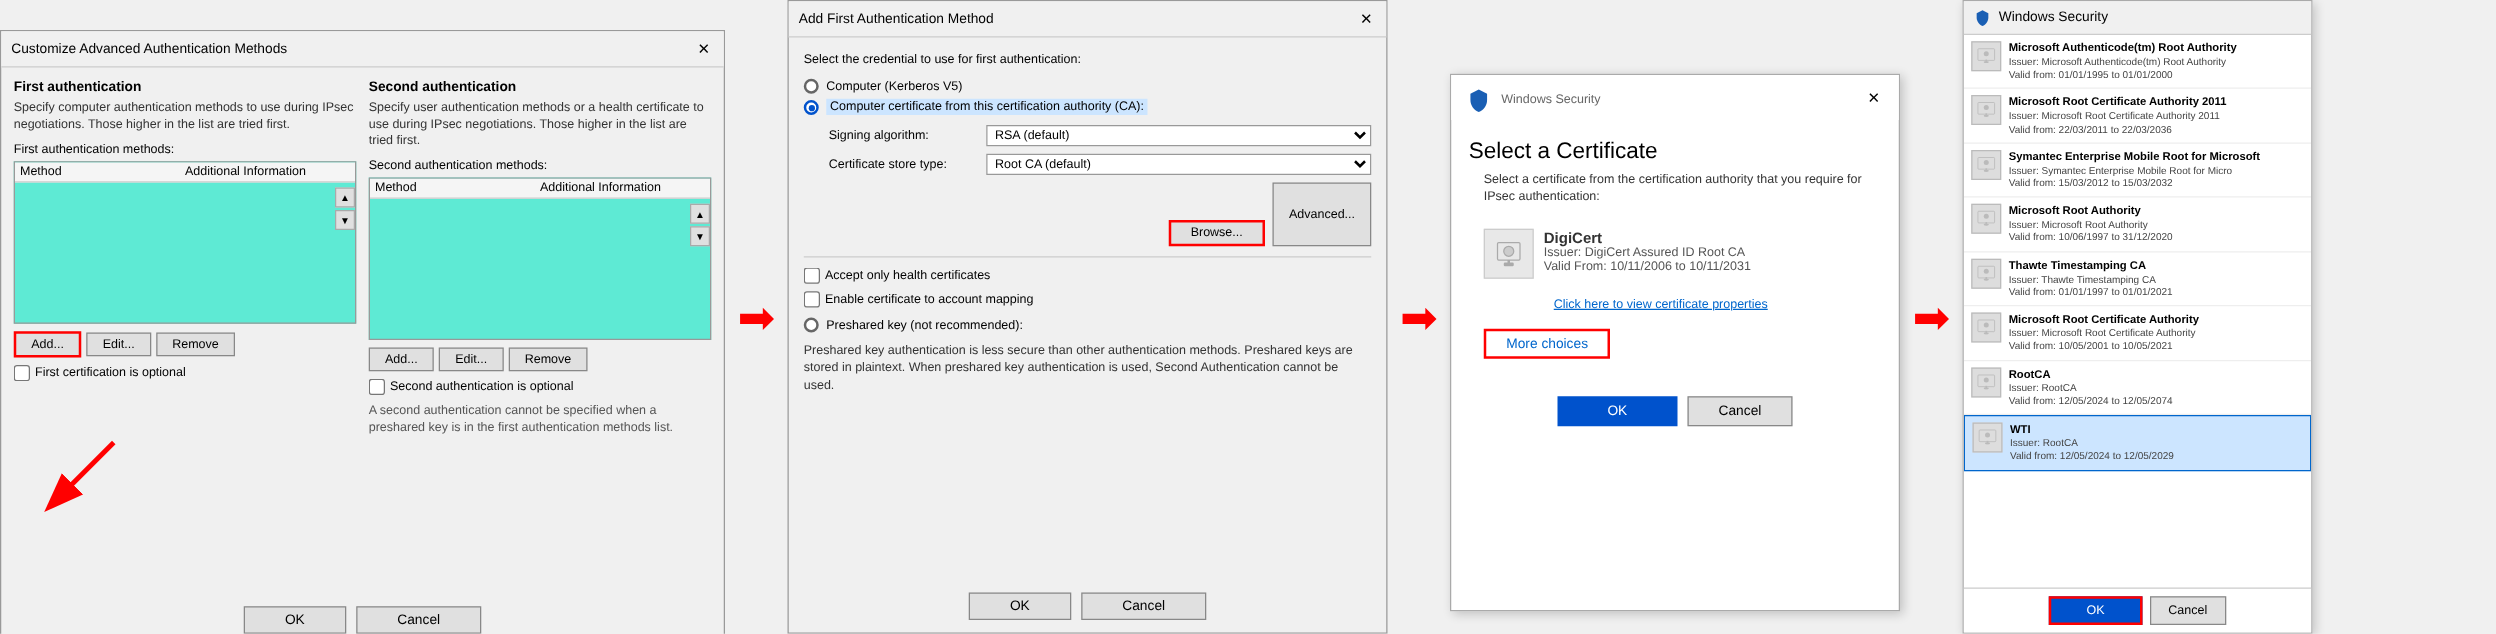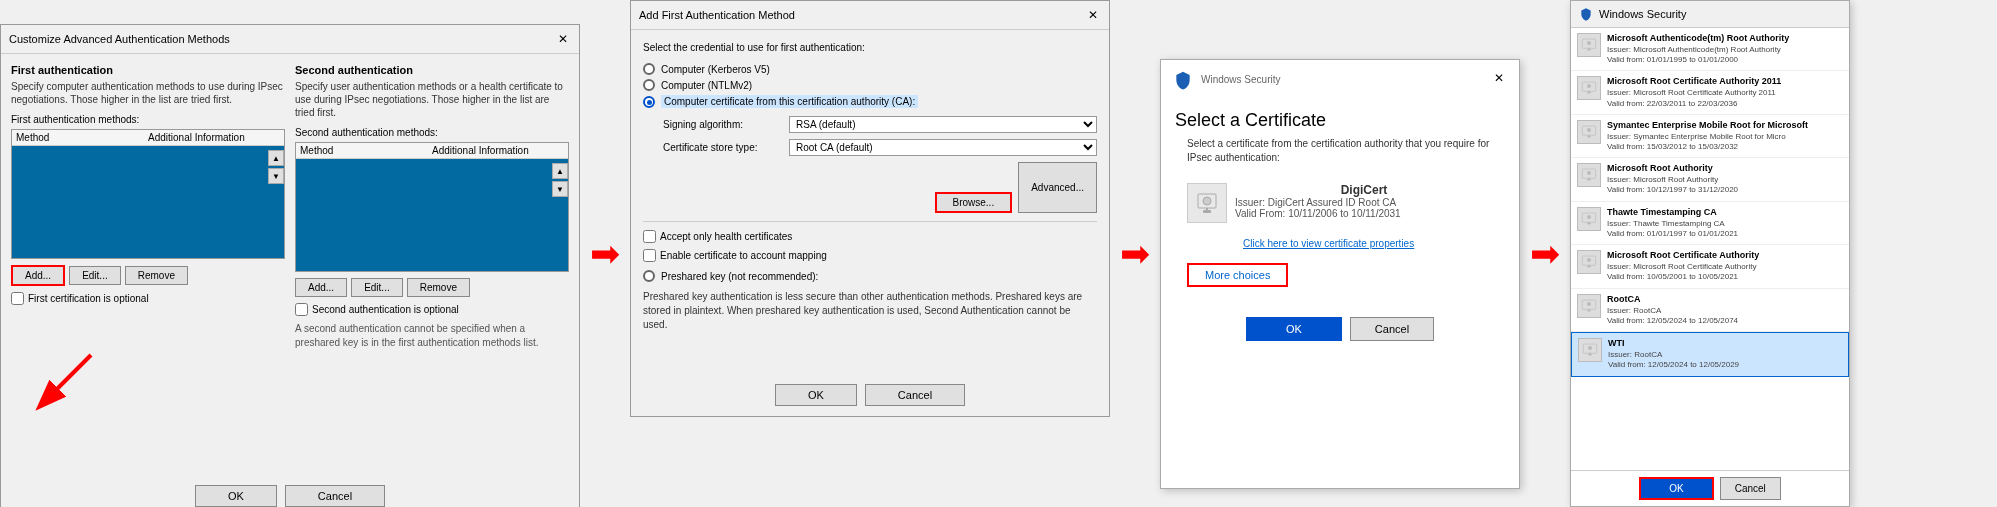--- a/index.html
+++ b/index.html
@@ -79,21 +79,21 @@
       line-height: 1.3;
     }
 
     .methods-label {
       font-size: 10px;
       margin-bottom: 4px;
     }
 
     .methods-table {
       border: 1px solid #999;
-      background: #0369a1;
+      background: #5eead4;
       width: 100%;
       height: 130px;
       position: relative;
     }
 
     .table-header {
       display: flex;
       background: #f5f5f5;
       border-bottom: 1px solid #ccc;
       padding: 2px 4px;
@@ -158,21 +158,21 @@
       padding: 4px 32px;
       background: #e0e0e0;
       border: 1px solid #888;
       font-size: 11px;
       cursor: pointer;
     }
 
     
     .panel2 {
       width: 480px;
-      height: 417px;
+      height: 507px;
     }
 
     .panel2-content {
       padding: 12px;
     }
 
     .radio-group {
       margin-bottom: 8px;
     }
 
@@ -295,21 +295,20 @@
     }
 
     .cert-info {
       flex: 1;
     }
 
     .cert-name {
       font-size: 12px;
       font-weight: bold;
       color: #333;
-      text-align: center;
     }
 
     .cert-issuer {
       font-size: 10px;
       color: #555;
     }
 
     .cert-validity {
       font-size: 10px;
       color: #555;
@@ -588,24 +587,20 @@
     <span class="title-text">Add First Authentication Method</span>
     <button class="close-btn">✕</button>
   </div>
   <div class="panel2-content">
     <div style="font-size:10px;margin-bottom:10px;">Select the credential to use for first authentication:</div>
 
     <div class="radio-group">
       <div class="radio-row">
         <span class="radio-normal"></span>
         <span>Computer (Kerberos V5)</span>
-      </div>
-      <div class="radio-row">
-        <span class="radio-normal"></span>
-        <span>Computer (NTLMv2)</span>
       </div>
       <div class="radio-row">
         <span class="radio-selected"></span>
         <span style="background:#cce5ff;padding:1px 3px;">Computer certificate from this certification authority (CA):</span>
       </div>
     </div>
 
     <div class="form-row">
       <span class="form-label">Signing algorithm:</span>
       <select class="form-select"><option>RSA (default)</option></select>
@@ -764,21 +759,21 @@
         <svg viewBox="0 0 24 24" width="16" height="16">
           <rect x="2" y="3" width="20" height="14" rx="1" fill="#ddd" stroke="#bbb" stroke-width="1"></rect>
           <circle cx="12" cy="9" r="3" fill="#bbb"></circle>
           <rect x="9" y="18" width="6" height="2" rx="1" fill="#bbb"></rect>
           <rect x="11" y="16" width="2" height="4" fill="#bbb"></rect>
         </svg>
       </div>
       <div class="cert-list-info">
         <div class="cert-list-name">Microsoft Root Authority</div>
         <div class="cert-list-detail">Issuer: Microsoft Root Authority</div>
-        <div class="cert-list-detail">Valid from: 10/12/1997 to 31/12/2020</div>
+        <div class="cert-list-detail">Valid from: 10/06/1997 to 31/12/2020</div>
       </div>
     </div>
       <div class="cert-list-item">
       <div class="cert-list-icon">
         <svg viewBox="0 0 24 24" width="16" height="16">
           <rect x="2" y="3" width="20" height="14" rx="1" fill="#ddd" stroke="#bbb" stroke-width="1"></rect>
           <circle cx="12" cy="9" r="3" fill="#bbb"></circle>
           <rect x="9" y="18" width="6" height="2" rx="1" fill="#bbb"></rect>
           <rect x="11" y="16" width="2" height="4" fill="#bbb"></rect>
         </svg>

